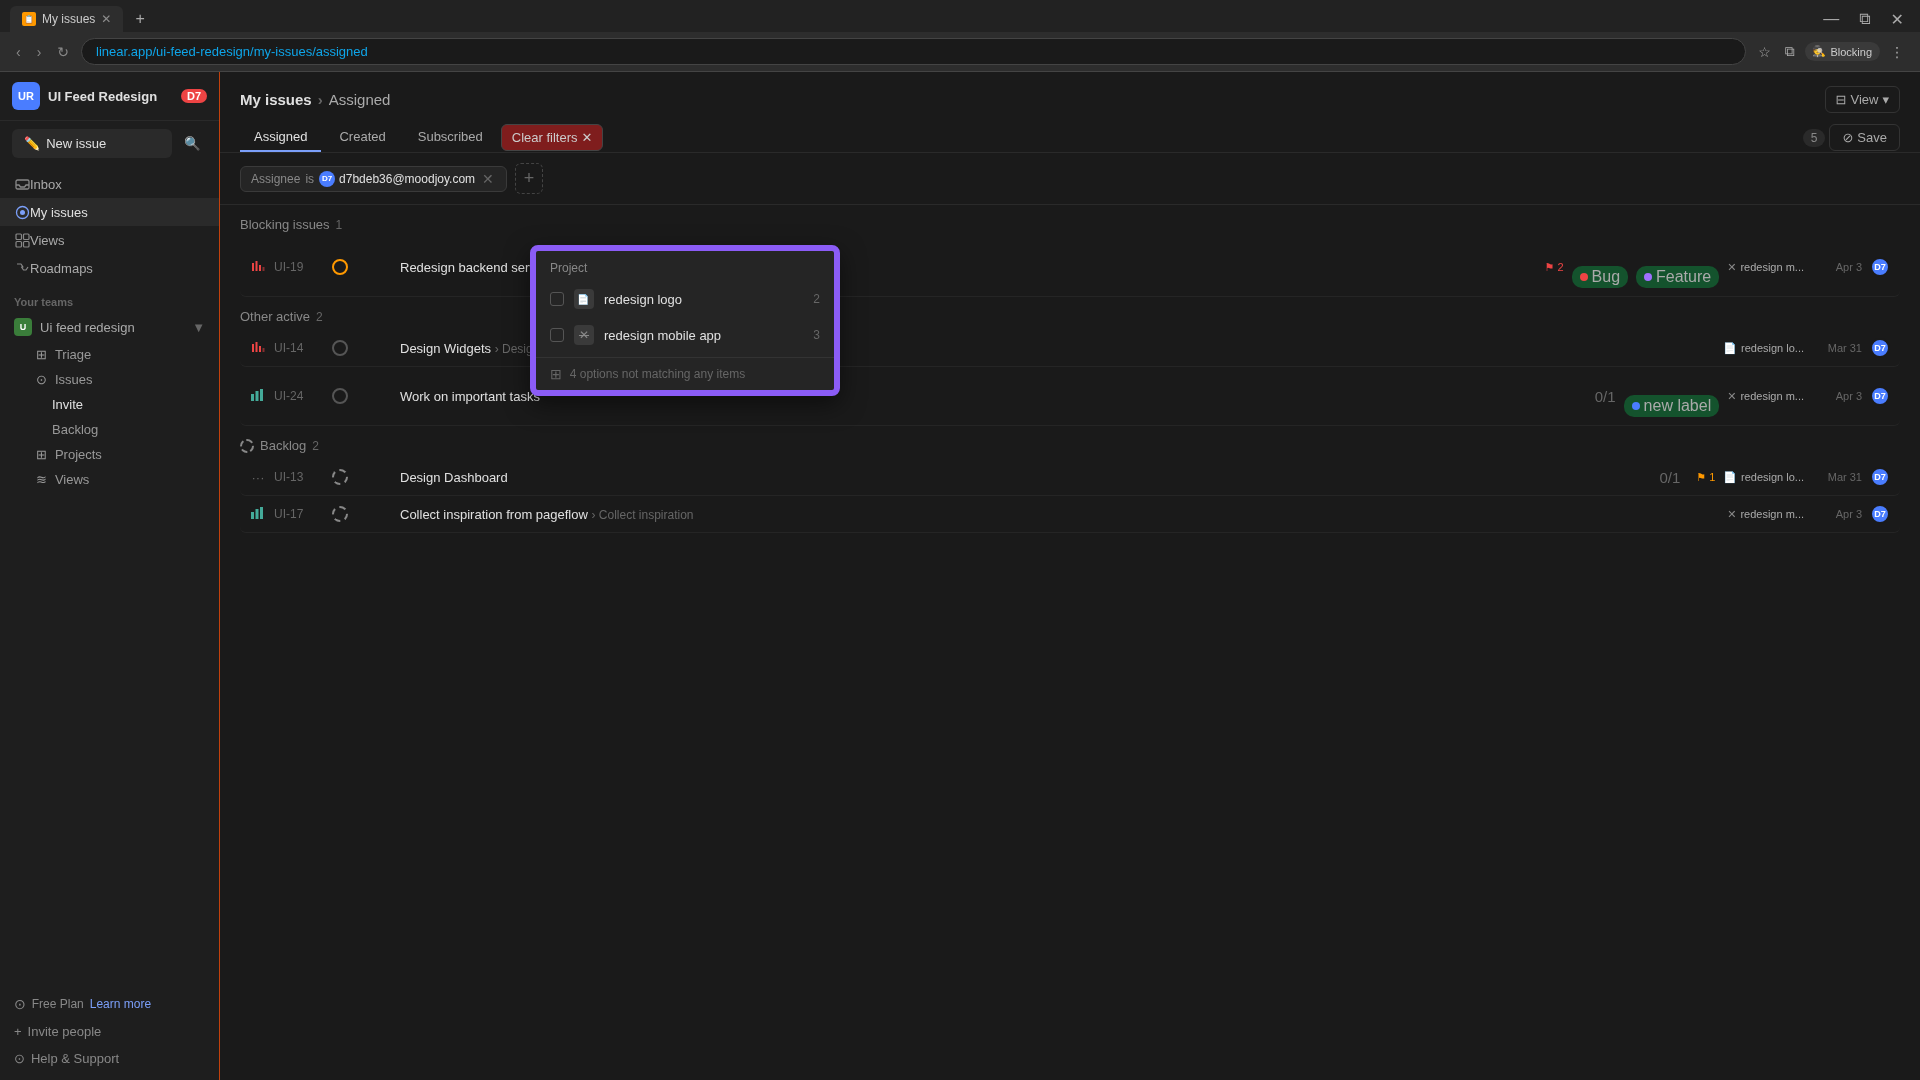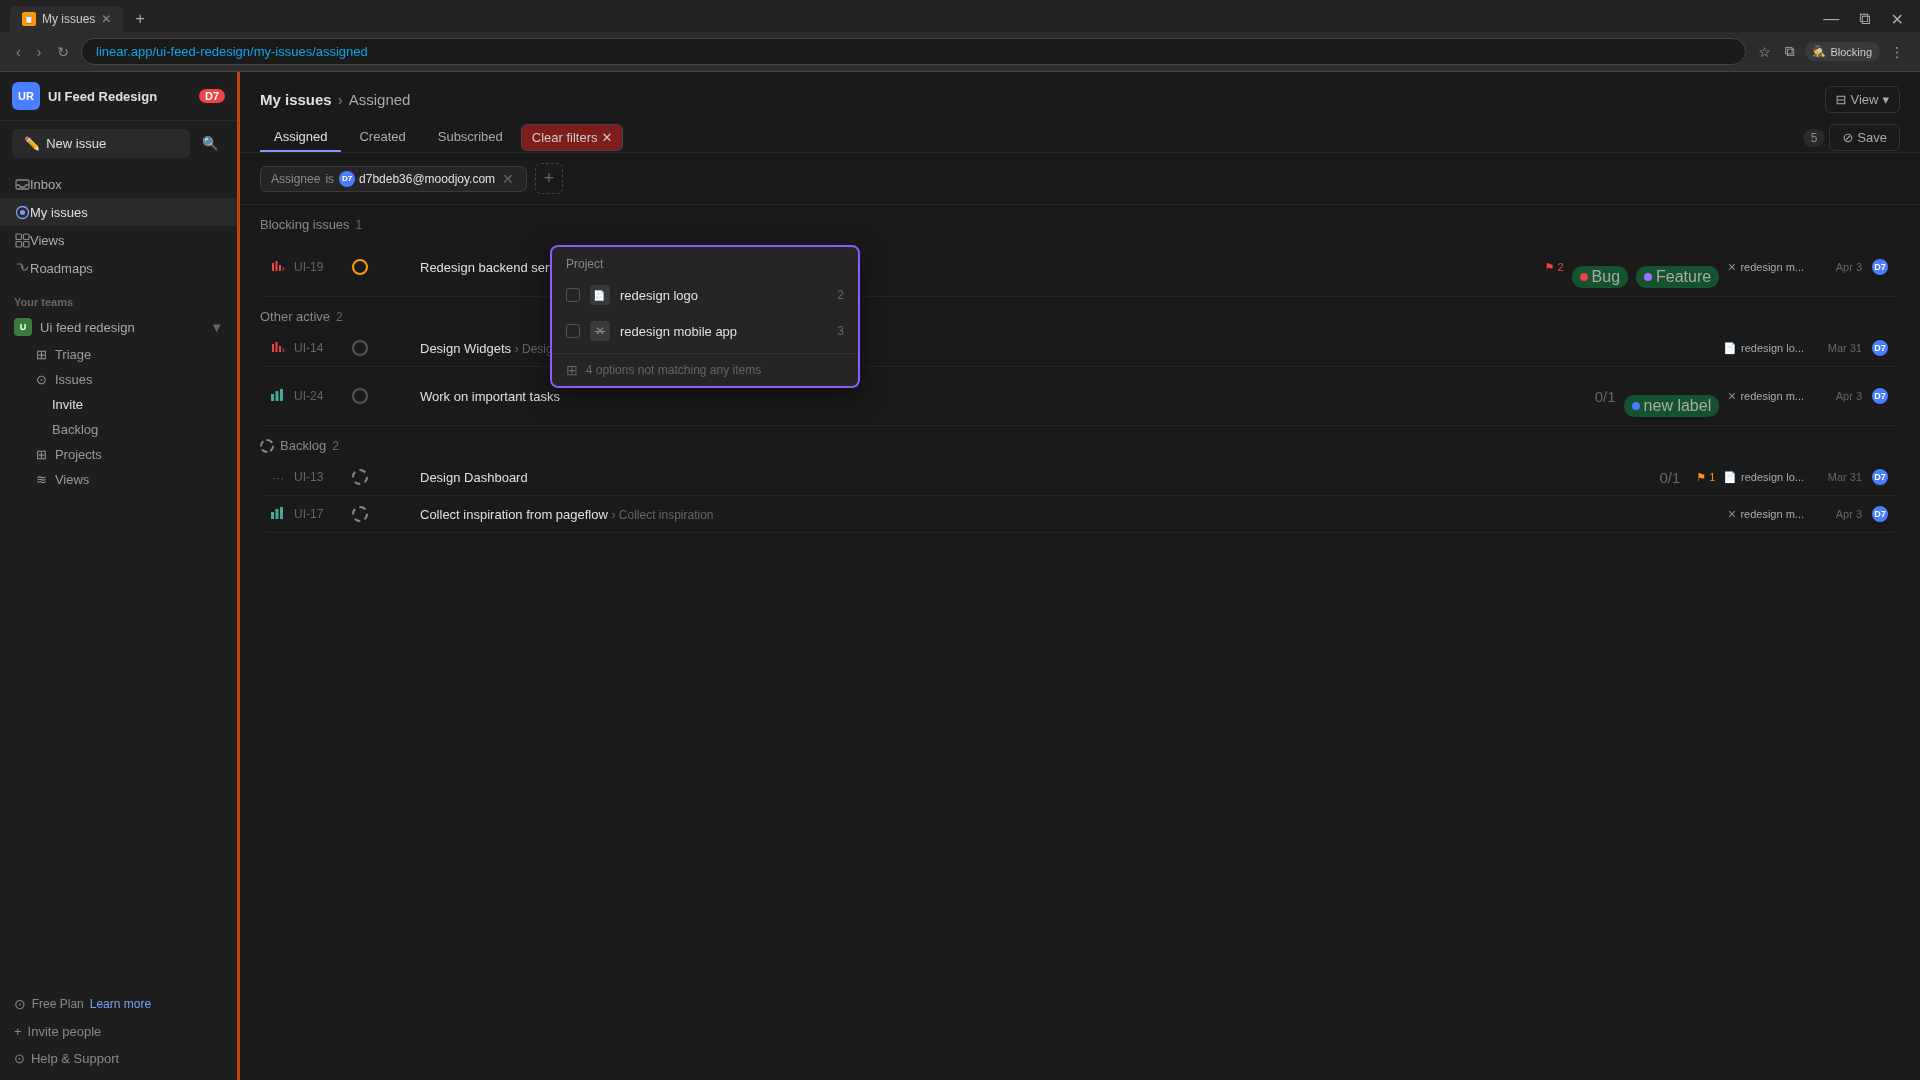--- a/index.html
+++ b/index.html
@@ -19,21 +19,21 @@
     .browser-actions { display: flex; gap: 6px; align-items: center; }
     .browser-action-btn { background: none; border: none; color: #aaa; cursor: pointer; font-size: 14px; padding: 4px; }
     .incognito-badge { background: #3a3a3a; padding: 3px 8px; border-radius: 12px; font-size: 11px; color: #ccc; display: flex; align-items: center; gap: 4px; }
     .win-controls { display: flex; gap: 8px; align-items: center; margin-left: 8px; }
     .win-btn { background: none; border: none; color: #aaa; font-size: 16px; cursor: pointer; padding: 2px 6px; }
 
     
     .app { display: flex; flex: 1; overflow: hidden; }
 
     
-    .sidebar { width: 240px; background: #1e1e1e; border-right: 3px solid #c2410c; display: flex; flex-direction: column; flex-shrink: 0; overflow-y: auto; }
+    .sidebar { width: 220px; background: #1e1e1e; border-right: 1px solid #c2410c; display: flex; flex-direction: column; flex-shrink: 0; overflow-y: auto; }
     .sidebar-header { padding: 10px 12px; display: flex; align-items: center; gap: 8px; border-bottom: 1px solid #2a2a2a; }
     .workspace-icon { width: 28px; height: 28px; background: #4a7dff; border-radius: 6px; display: flex; align-items: center; justify-content: center; font-size: 11px; font-weight: 700; color: white; flex-shrink: 0; }
     .workspace-name { font-size: 13px; font-weight: 600; color: #e0e0e0; flex: 1; }
     .notif-badge { background: #e44; color: white; border-radius: 10px; padding: 1px 6px; font-size: 11px; font-weight: 600; }
     .sidebar-actions { display: flex; align-items: center; padding: 8px 12px; gap: 6px; }
     .new-issue-btn { flex: 1; background: #2a2a2a; border: none; color: #e0e0e0; padding: 7px 12px; border-radius: 6px; cursor: pointer; display: flex; align-items: center; gap: 6px; font-size: 13px; text-align: left; }
     .search-btn { background: none; border: none; color: #888; cursor: pointer; padding: 6px; border-radius: 6px; }
     .sidebar-nav { padding: 4px 0; }
     .nav-item { display: flex; align-items: center; padding: 6px 14px; cursor: pointer; color: #aaa; font-size: 13px; border-radius: 0; }
     .nav-item.active { background: #2a2a2a; color: #e0e0e0; }
@@ -99,21 +99,21 @@
     .label-dot.newlabel { background: #4a7dff; }
     .project-badge { display: flex; align-items: center; gap: 4px; font-size: 11px; color: #aaa; }
     .issue-date { font-size: 11px; color: #666; min-width: 50px; text-align: right; }
     .issue-avatar { width: 20px; height: 20px; background: #4a7dff; border-radius: 50%; display: flex; align-items: center; justify-content: center; font-size: 9px; color: white; font-weight: 700; border: 2px solid #1a1a1a; flex-shrink: 0; }
     .issue-flag { color: #f90; font-size: 11px; display: flex; align-items: center; gap: 2px; }
     .issue-progress { font-size: 15px; color: #666; }
     .bar-icon { color: #4a9; font-size: 13px; }
     .blocking-icon { color: #e44; font-size: 11px; }
 
     
-    .dropdown-overlay { position: absolute; top: 40px; left: 310px; width: 310px; background: #252525; border: 2px solid #8b5cf6; border-radius: 8px; box-shadow: 0 8px 24px rgba(0,0,0,0.5); z-index: 100; overflow: hidden; }
+    .dropdown-overlay { position: absolute; top: 40px; left: 310px; width: 310px; background: #252525; border: 6px solid #8b5cf6; border-radius: 8px; box-shadow: 0 8px 24px rgba(0,0,0,0.5); z-index: 100; overflow: hidden; }
     .dropdown-header { padding: 10px 14px 6px; font-size: 12px; color: #888; font-weight: 500; }
     .dropdown-item { display: flex; align-items: center; gap: 10px; padding: 8px 14px; cursor: pointer; }
     .dropdown-checkbox { width: 14px; height: 14px; border: 1.5px solid #555; border-radius: 3px; flex-shrink: 0; }
     .dropdown-item-icon { width: 20px; height: 20px; border-radius: 4px; flex-shrink: 0; display: flex; align-items: center; justify-content: center; }
     .dicon-logo { background: #3a3a3a; font-size: 10px; }
     .dicon-mobile { background: #3a3a3a; font-size: 10px; color: #888; text-decoration: line-through; }
     .dropdown-item-name { flex: 1; font-size: 13px; color: #e0e0e0; }
     .dropdown-item-count { font-size: 12px; color: #666; }
     .dropdown-no-match { display: flex; align-items: center; gap: 8px; padding: 8px 14px; color: #666; font-size: 12px; border-top: 1px solid #333; margin-top: 4px; }
     .grid-icon { color: #666; font-size: 14px; }

